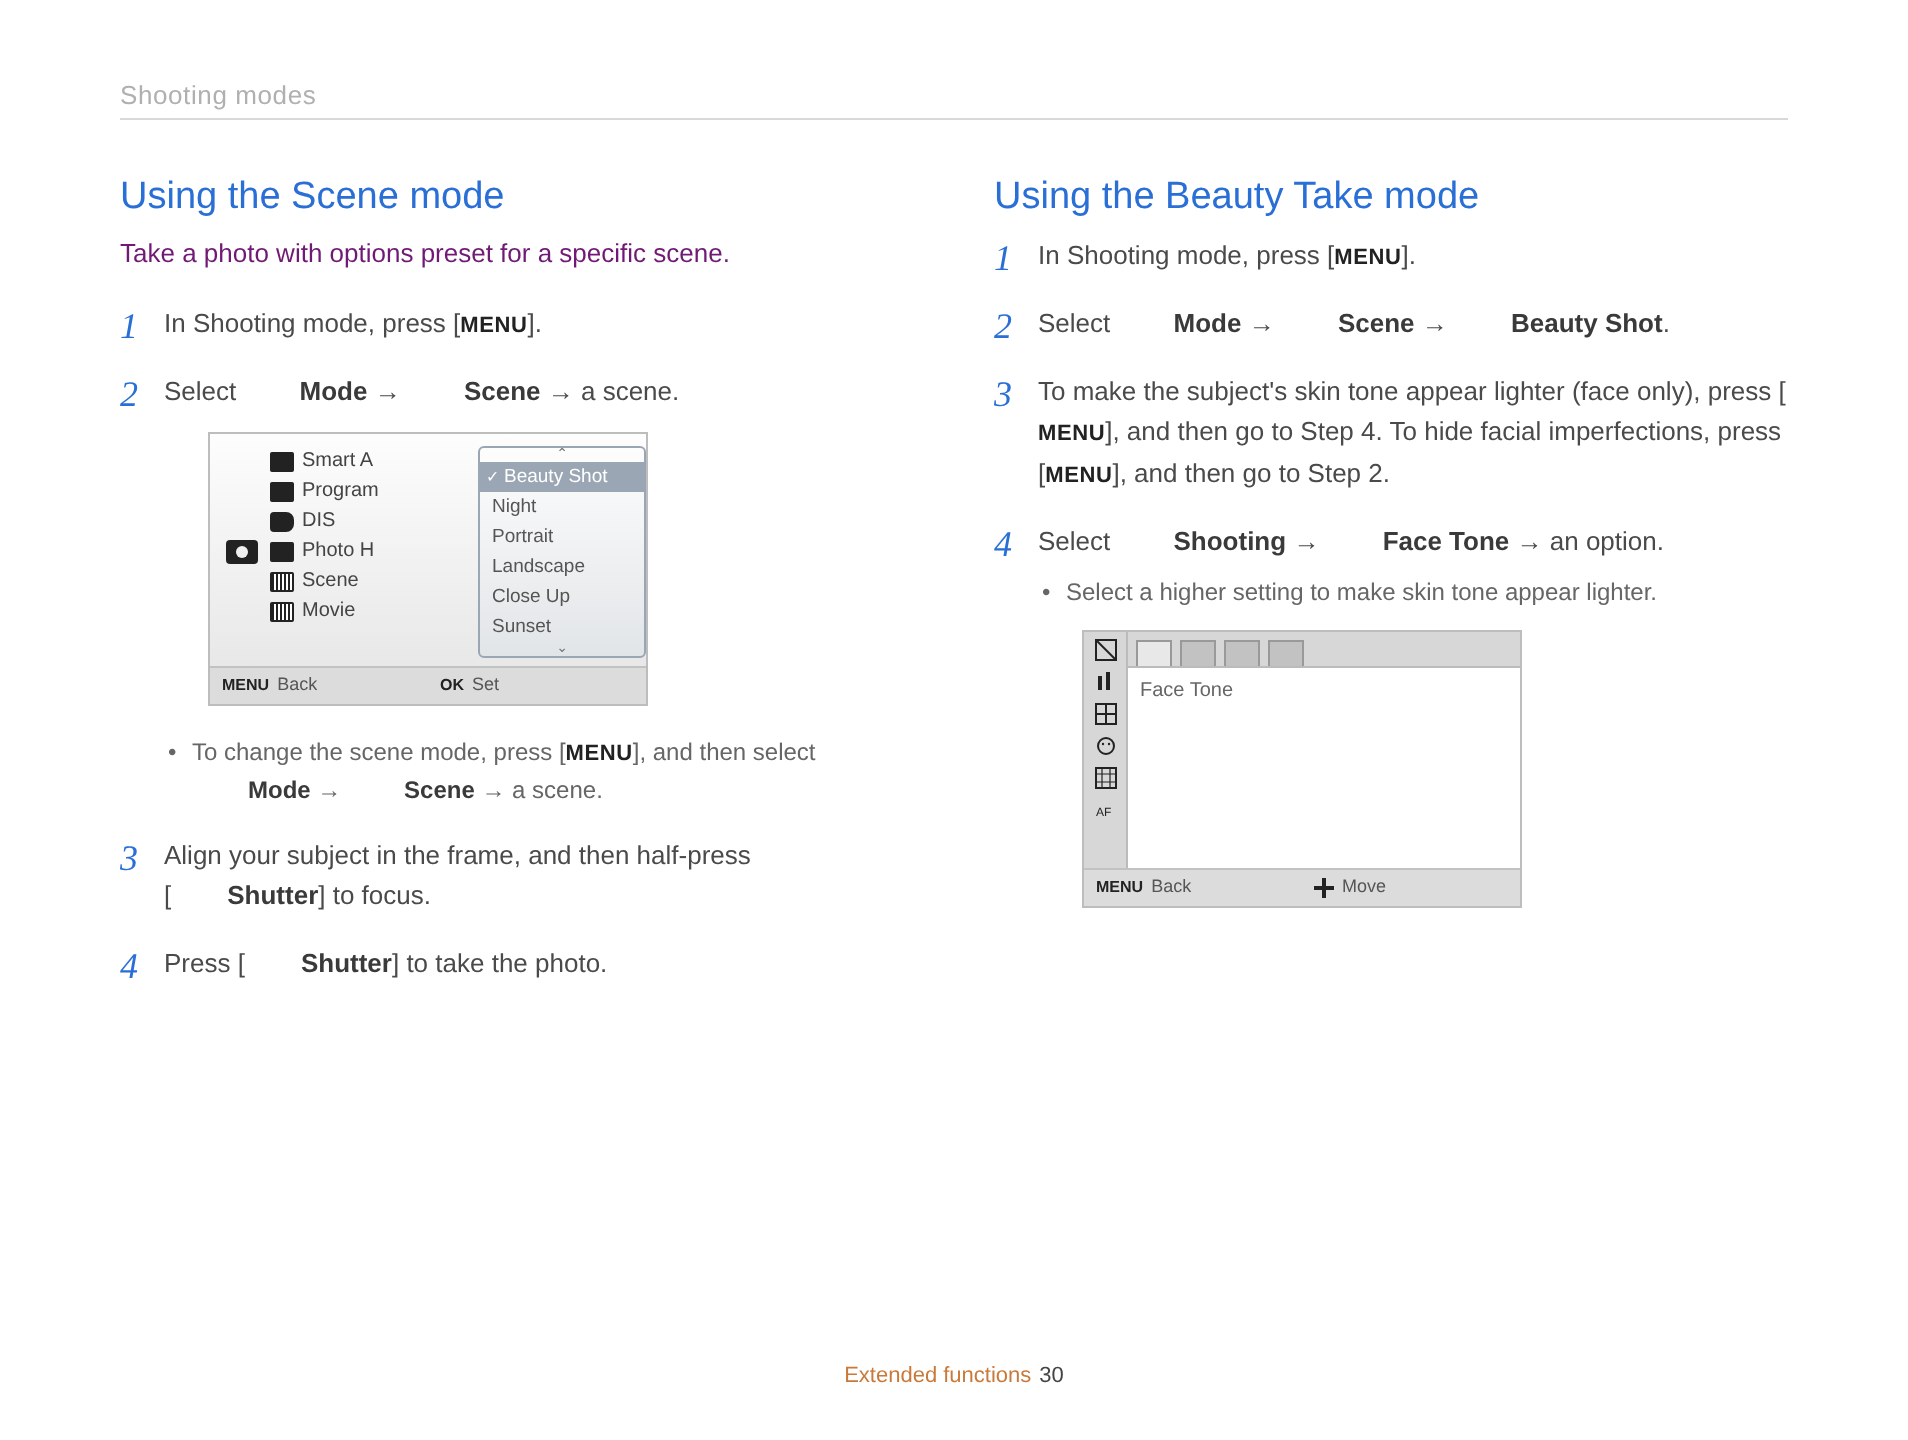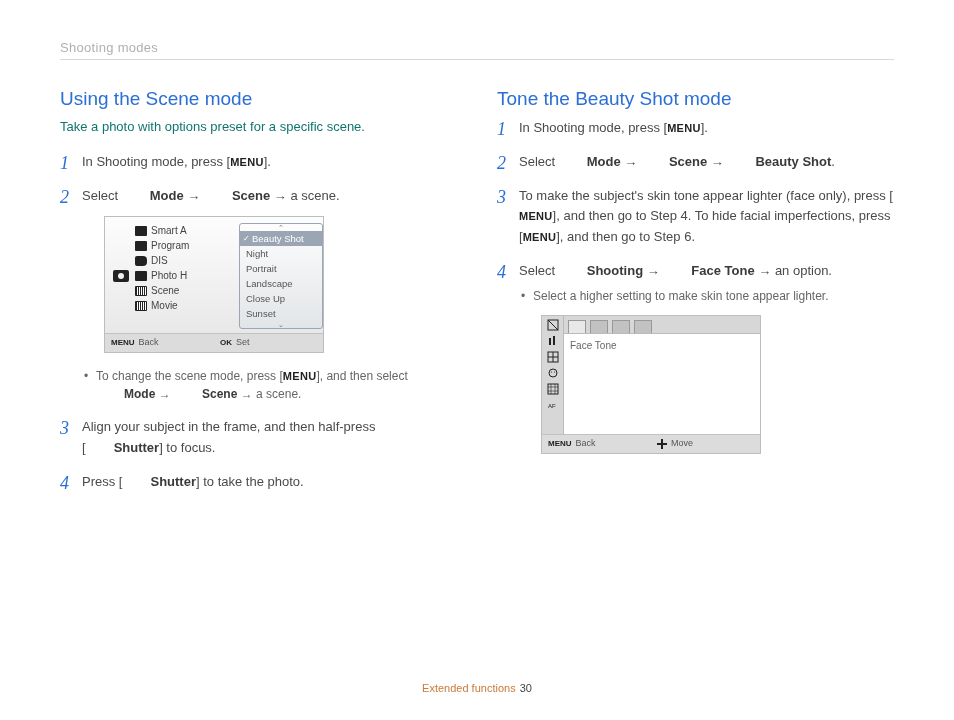--- a/index.html
+++ b/index.html
@@ -37,21 +37,21 @@
     flex: 1;
     min-width: 0;
   }
   h2.section-heading {
     color: #2a6fd6;
     font-size: 19px;
     font-weight: 400;
     margin-bottom: 8px;
   }
   .section-intro {
-    color: #0f766e;
+    color: #701a75;
     font-size: 13px;
     margin-bottom: 16px;
     line-height: 1.4;
   }
   ol.steps {
     list-style: none;
     counter-reset: step;
   }
   ol.steps > li {
     counter-increment: step;
@@ -350,31 +350,31 @@
       <li>
         <span>Align your subject in the frame, and then half-press [</span><span class="bold">Shutter</span><span>] to focus.</span>
       </li>
       <li>
         <span>Press [</span><span class="bold">Shutter</span><span>] to take the photo.</span>
       </li>
     </ol>
   </div>
 
   <div class="col">
-    <h2 class="section-heading">Tone the Beauty Shot mode</h2>
+    <h2 class="section-heading">Using the Beauty Take mode</h2>
 
     <ol class="steps">
       <li>
         <span>In Shooting mode, press [</span><span class="menu-btn">MENU</span><span>].</span>
       </li>
       <li>
         <span>Select </span><span class="bold">Mode</span><span> → </span><span class="bold">Scene</span><span> → </span><span class="bold">Beauty Shot</span><span>.</span>
       </li>
       <li>
-        <span>To make the subject's skin tone appear lighter (face only), press [</span><span class="menu-btn">MENU</span><span>], and then go to Step 4. To hide facial imperfections, press [</span><span class="menu-btn">MENU</span><span>], and then go to Step 6.</span>
+        <span>To make the subject's skin tone appear lighter (face only), press [</span><span class="menu-btn">MENU</span><span>], and then go to Step 4. To hide facial imperfections, press [</span><span class="menu-btn">MENU</span><span>], and then go to Step 2.</span>
       </li>
       <li>
         <span>Select </span><span class="bold">Shooting</span><span> → </span><span class="bold">Face Tone</span><span> → an option.</span>
         <ul class="sub">
           <li>Select a higher setting to make skin tone appear lighter.</li>
         </ul>
 
         
         <div class="facetone-ui">
           <div class="ft-body">

